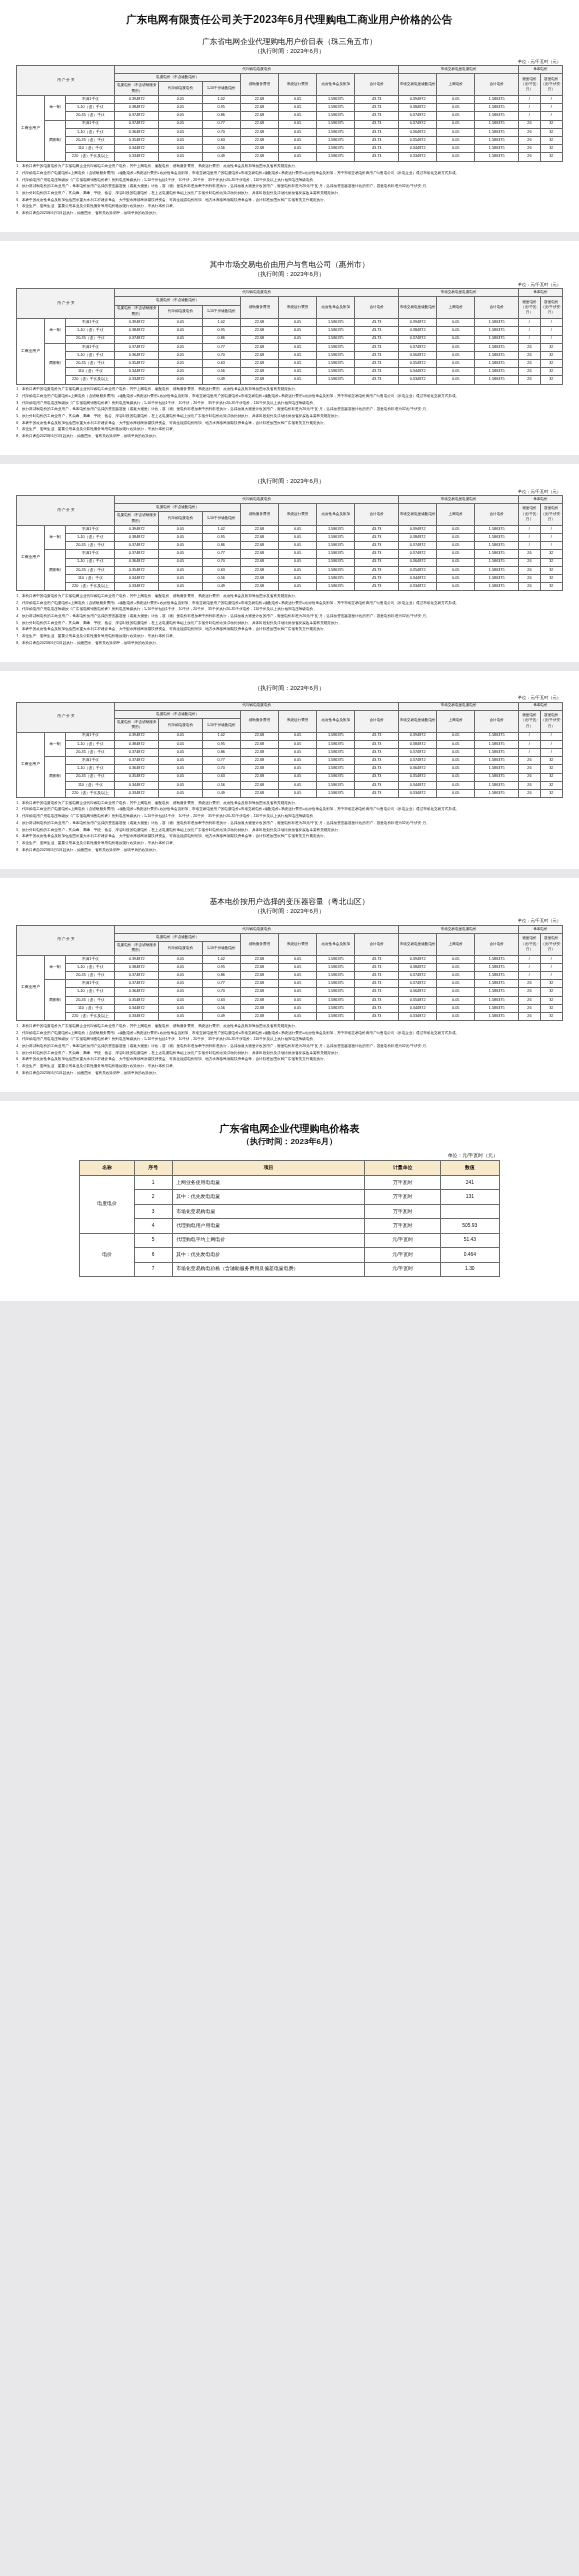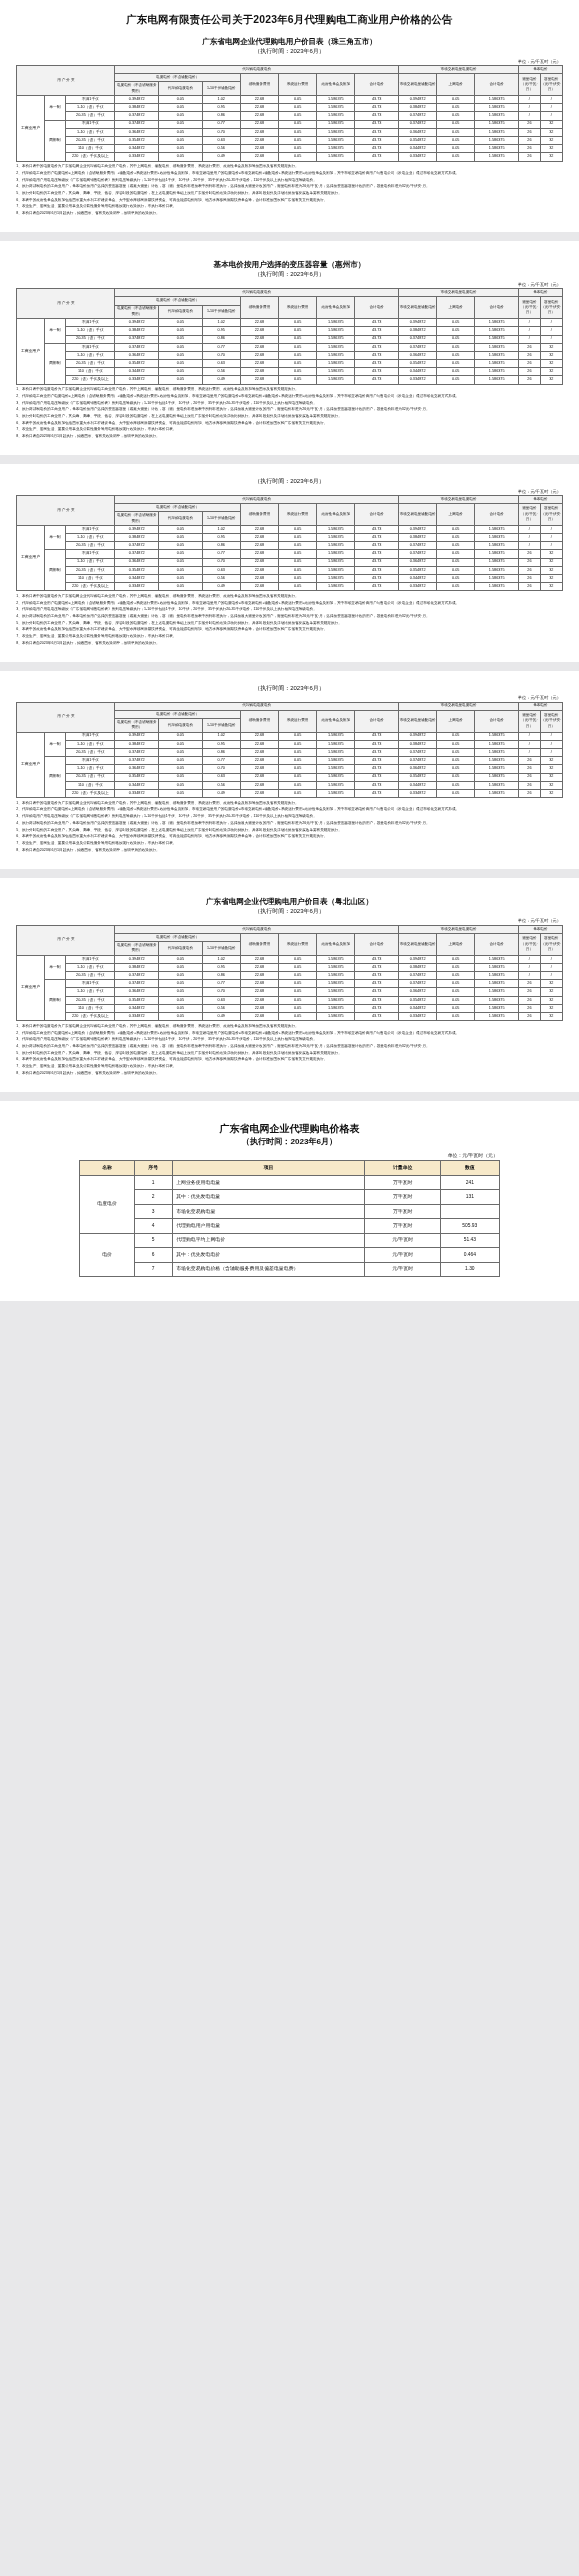--- a/index.html
+++ b/index.html
@@ -19,21 +19,21 @@
   .doc-title {
     text-align:center;
     font-weight:bold;
     font-size:10.4px;
     line-height:14.5px;
     padding:5.4px 0 3.6px 0;
     letter-spacing:0.2px;
   }
   .tbl-title {
     text-align:center;
-    font-weight:bold;
+    font-weight:normal;
     font-size:7.6px;
     line-height:11px;
     margin-top:5.4px;
   }
   .tbl-sub {
     text-align:center;
     font-size:6px;
     line-height:9px;
     margin-bottom:2.7px;
   }
@@ -296,21 +296,21 @@
     <p>6、本表中的政府性基金及附加包括国家重大水利工程建设基金、大中型水库移民后期扶持资金、可再生能源电价附加、地方水库移民后期扶持基金等，合计标准按国家和广东省有关文件规定执行。</p>
     <p>7、农业生产、居民生活、重要公用事业及公益性服务等用电价格按现行政策执行，不执行本价目表。</p>
     <p>8、本价目表自2023年6月1日起执行，如遇国家、省有关政策调整，按调整后的政策执行。</p>
   </div>
   <div class="page-foot"></div>
 </div>
 
 <div id="more-pages">
     <div class="page gap" style="padding-top: 12.7px;">
 
-  <div class="tbl-title">基本电价按用户选择的变压器容量（惠州市）</div>
+  <div class="tbl-title">其中市场交易电价由用户与售电公司（惠州市）</div>
   <div class="tbl-sub">（执行时间：2023年6月）</div>
   <div class="unit-line">单位：元/千瓦时（元）</div>
   <table class="grid">
     <colgroup>
       <col style="width:5%">
           <col style="width:4%">
           <col style="width:9%">
       <col style="width:8%">
           <col style="width:8%">
           <col style="width:7%">
@@ -852,21 +852,21 @@
     <p>4、执行两部制电价的工商业用户，基本电价按用户选择的变压器容量（或最大需量）计收，容（需）量电价标准按表中所列标准执行，选择按最大需量计收的用户，需量电价标准为26元/千瓦·月；选择按变压器容量计收的用户，容量电价标准为32元/千伏安·月。</p>
     <p>5、执行分时电价的工商业用户，其尖峰、高峰、平段、低谷、深谷时段的电度电价，在上述电度电价基础上按照广东省分时电价政策浮动比例执行。具体时段划分及浮动比例按省发展改革委有关规定执行。</p>
     <p>6、本表中的政府性基金及附加包括国家重大水利工程建设基金、大中型水库移民后期扶持资金、可再生能源电价附加、地方水库移民后期扶持基金等，合计标准按国家和广东省有关文件规定执行。</p>
     <p>7、农业生产、居民生活、重要公用事业及公益性服务等用电价格按现行政策执行，不执行本价目表。</p>
     <p>8、本价目表自2023年6月1日起执行，如遇国家、省有关政策调整，按调整后的政策执行。</p>
   </div>
   <div class="page-foot"></div>
 </div>
     <div class="page gap" style="padding-top: 12.7px;">
 
-  <div class="tbl-title">广东省电网企业代理购电用户价目表（粤北山区）</div>
+  <div class="tbl-title">基本电价按用户选择的变压器容量（粤北山区）</div>
   <div class="tbl-sub">（执行时间：2023年6月）</div>
   <div class="unit-line">单位：元/千瓦时（元）</div>
   <table class="grid">
     <colgroup>
       <col style="width:5%">
           <col style="width:4%">
           <col style="width:9%">
       <col style="width:8%">
           <col style="width:8%">
           <col style="width:7%">

